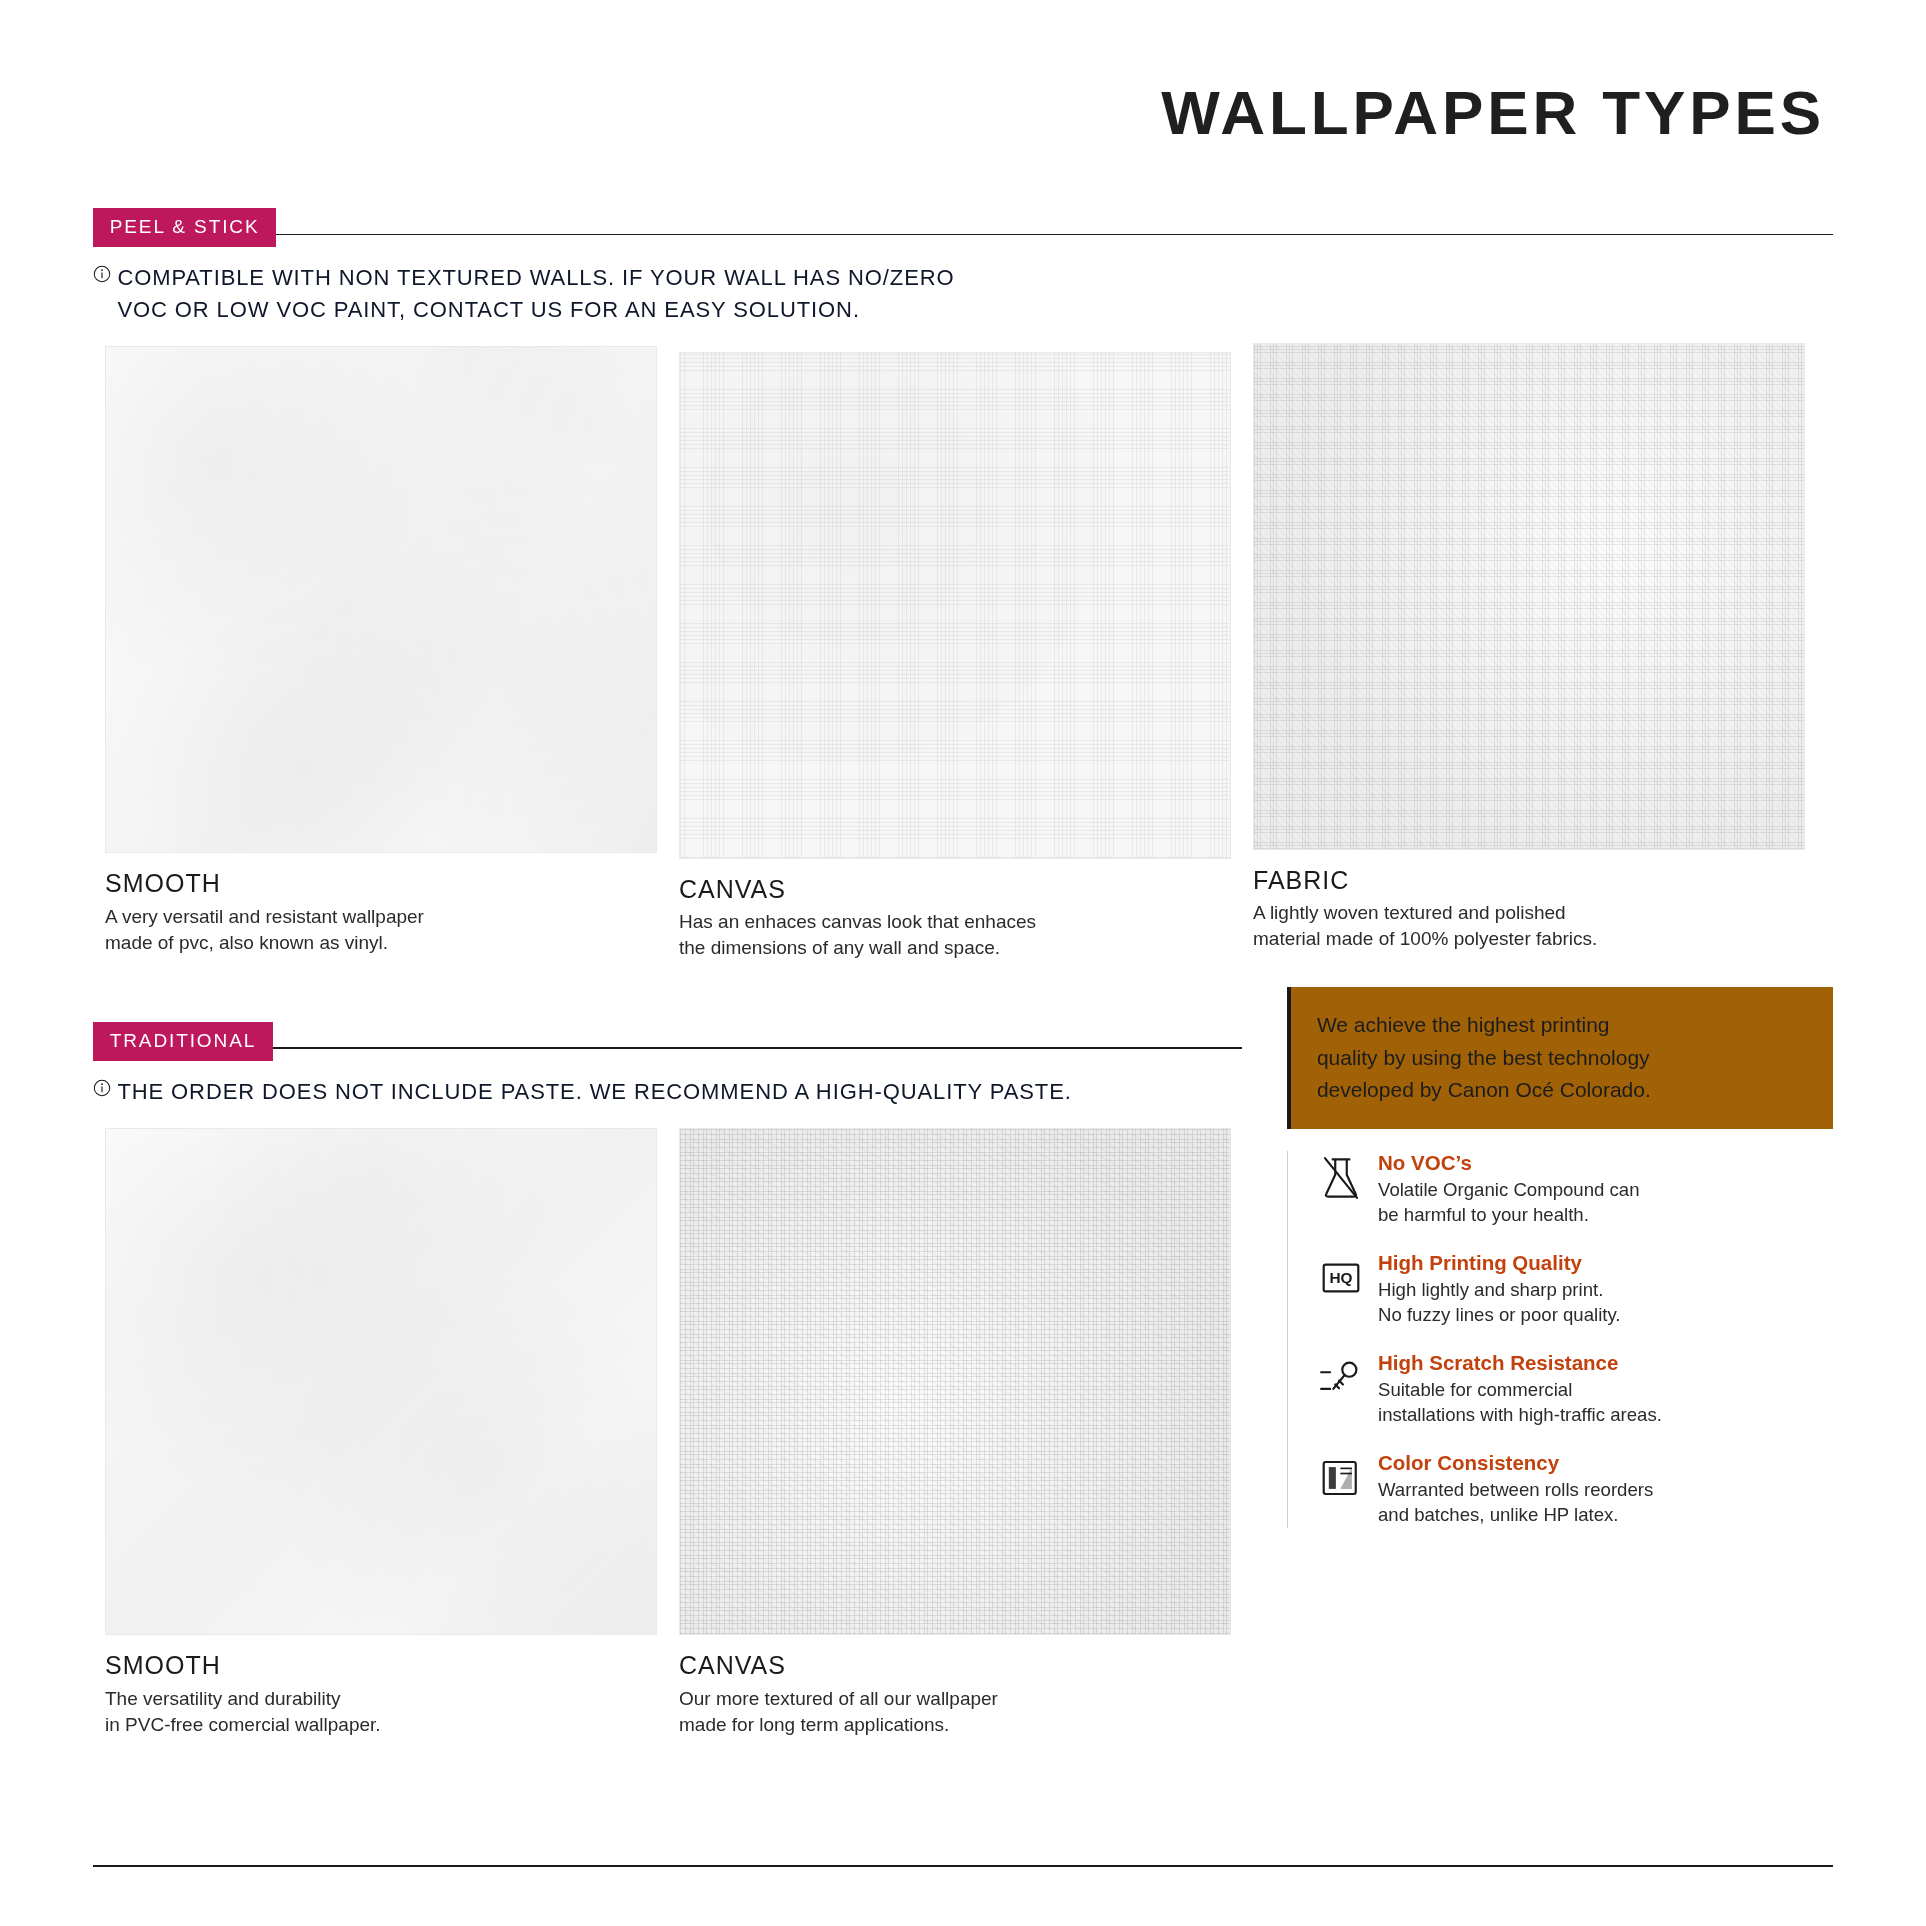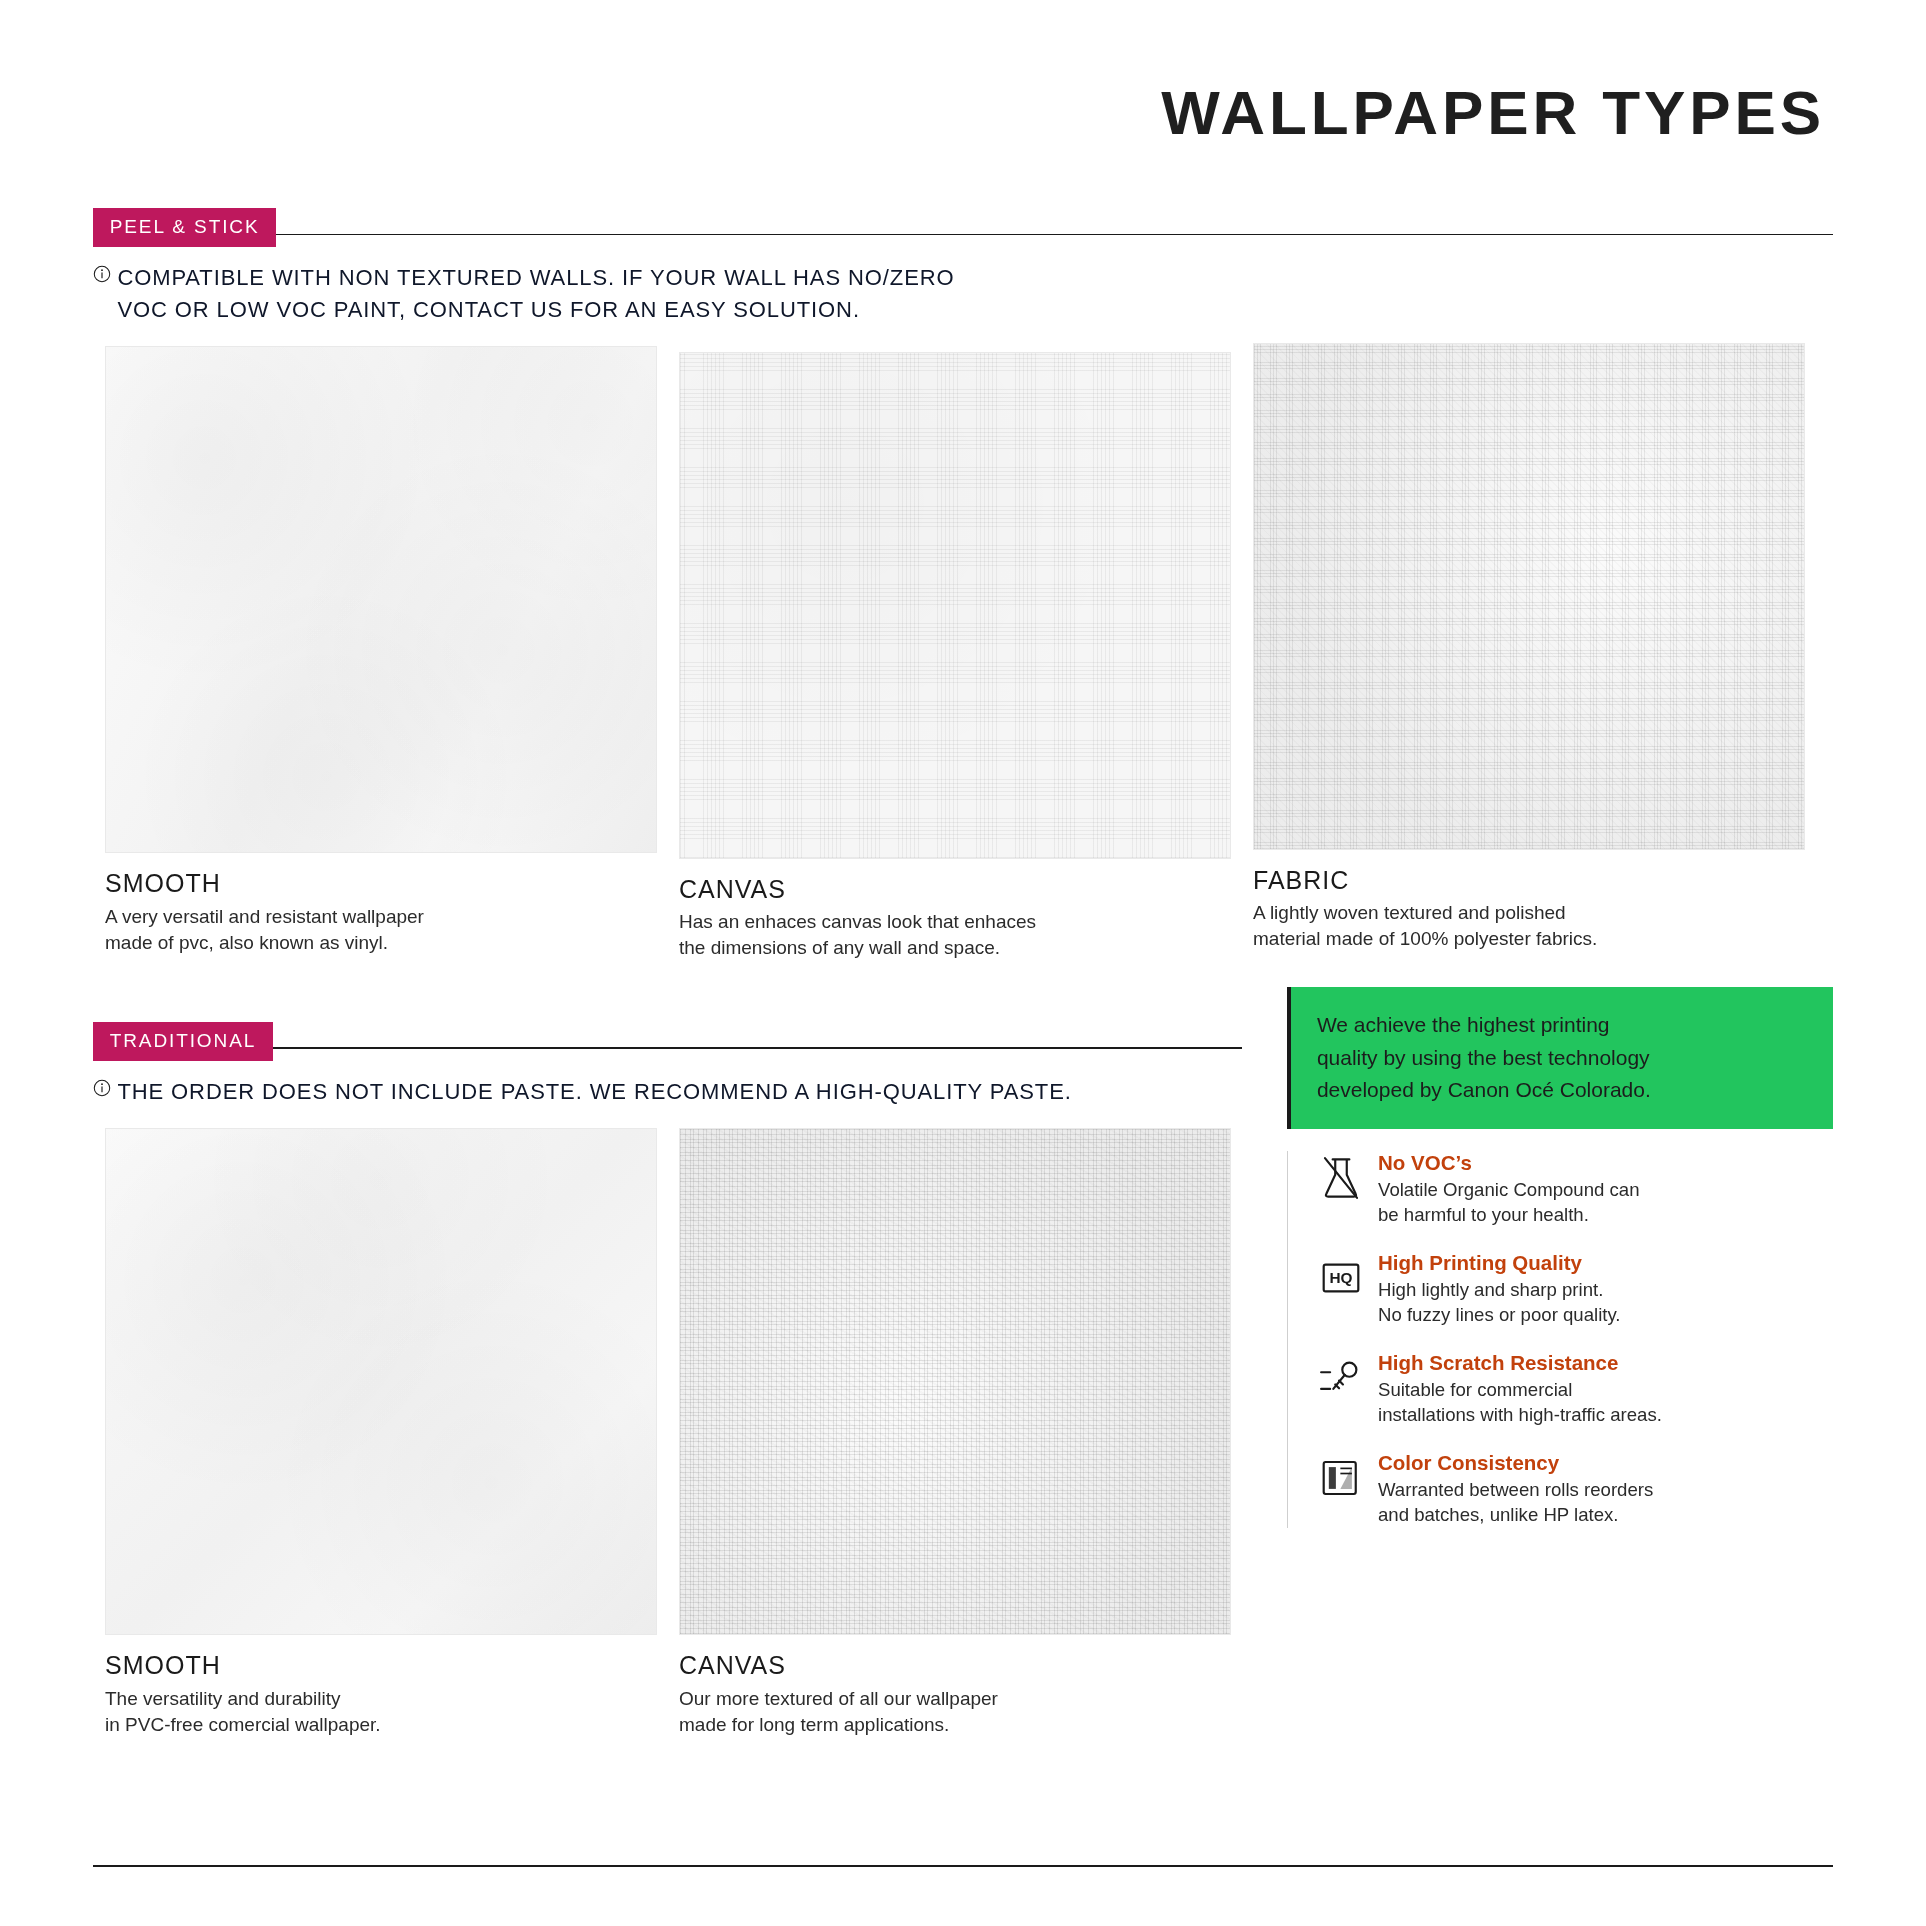--- a/index.html
+++ b/index.html
@@ -162,21 +162,21 @@
     flex: none;
   }
   .bottom-right {
     flex: 1;
     padding-left: 31px;
     padding-top: 26px;
   }
 
   .quote {
     display: flex;
-    background: #22c55e;
+    background: #a16207;
     margin-left: 0px;
   }
   .quote-bar {
     width: 3.9px;
     background: #1a1a1a;
     flex: none;
   }
   .quote-text {
     font-size: 21px;
     line-height: 1.55;

